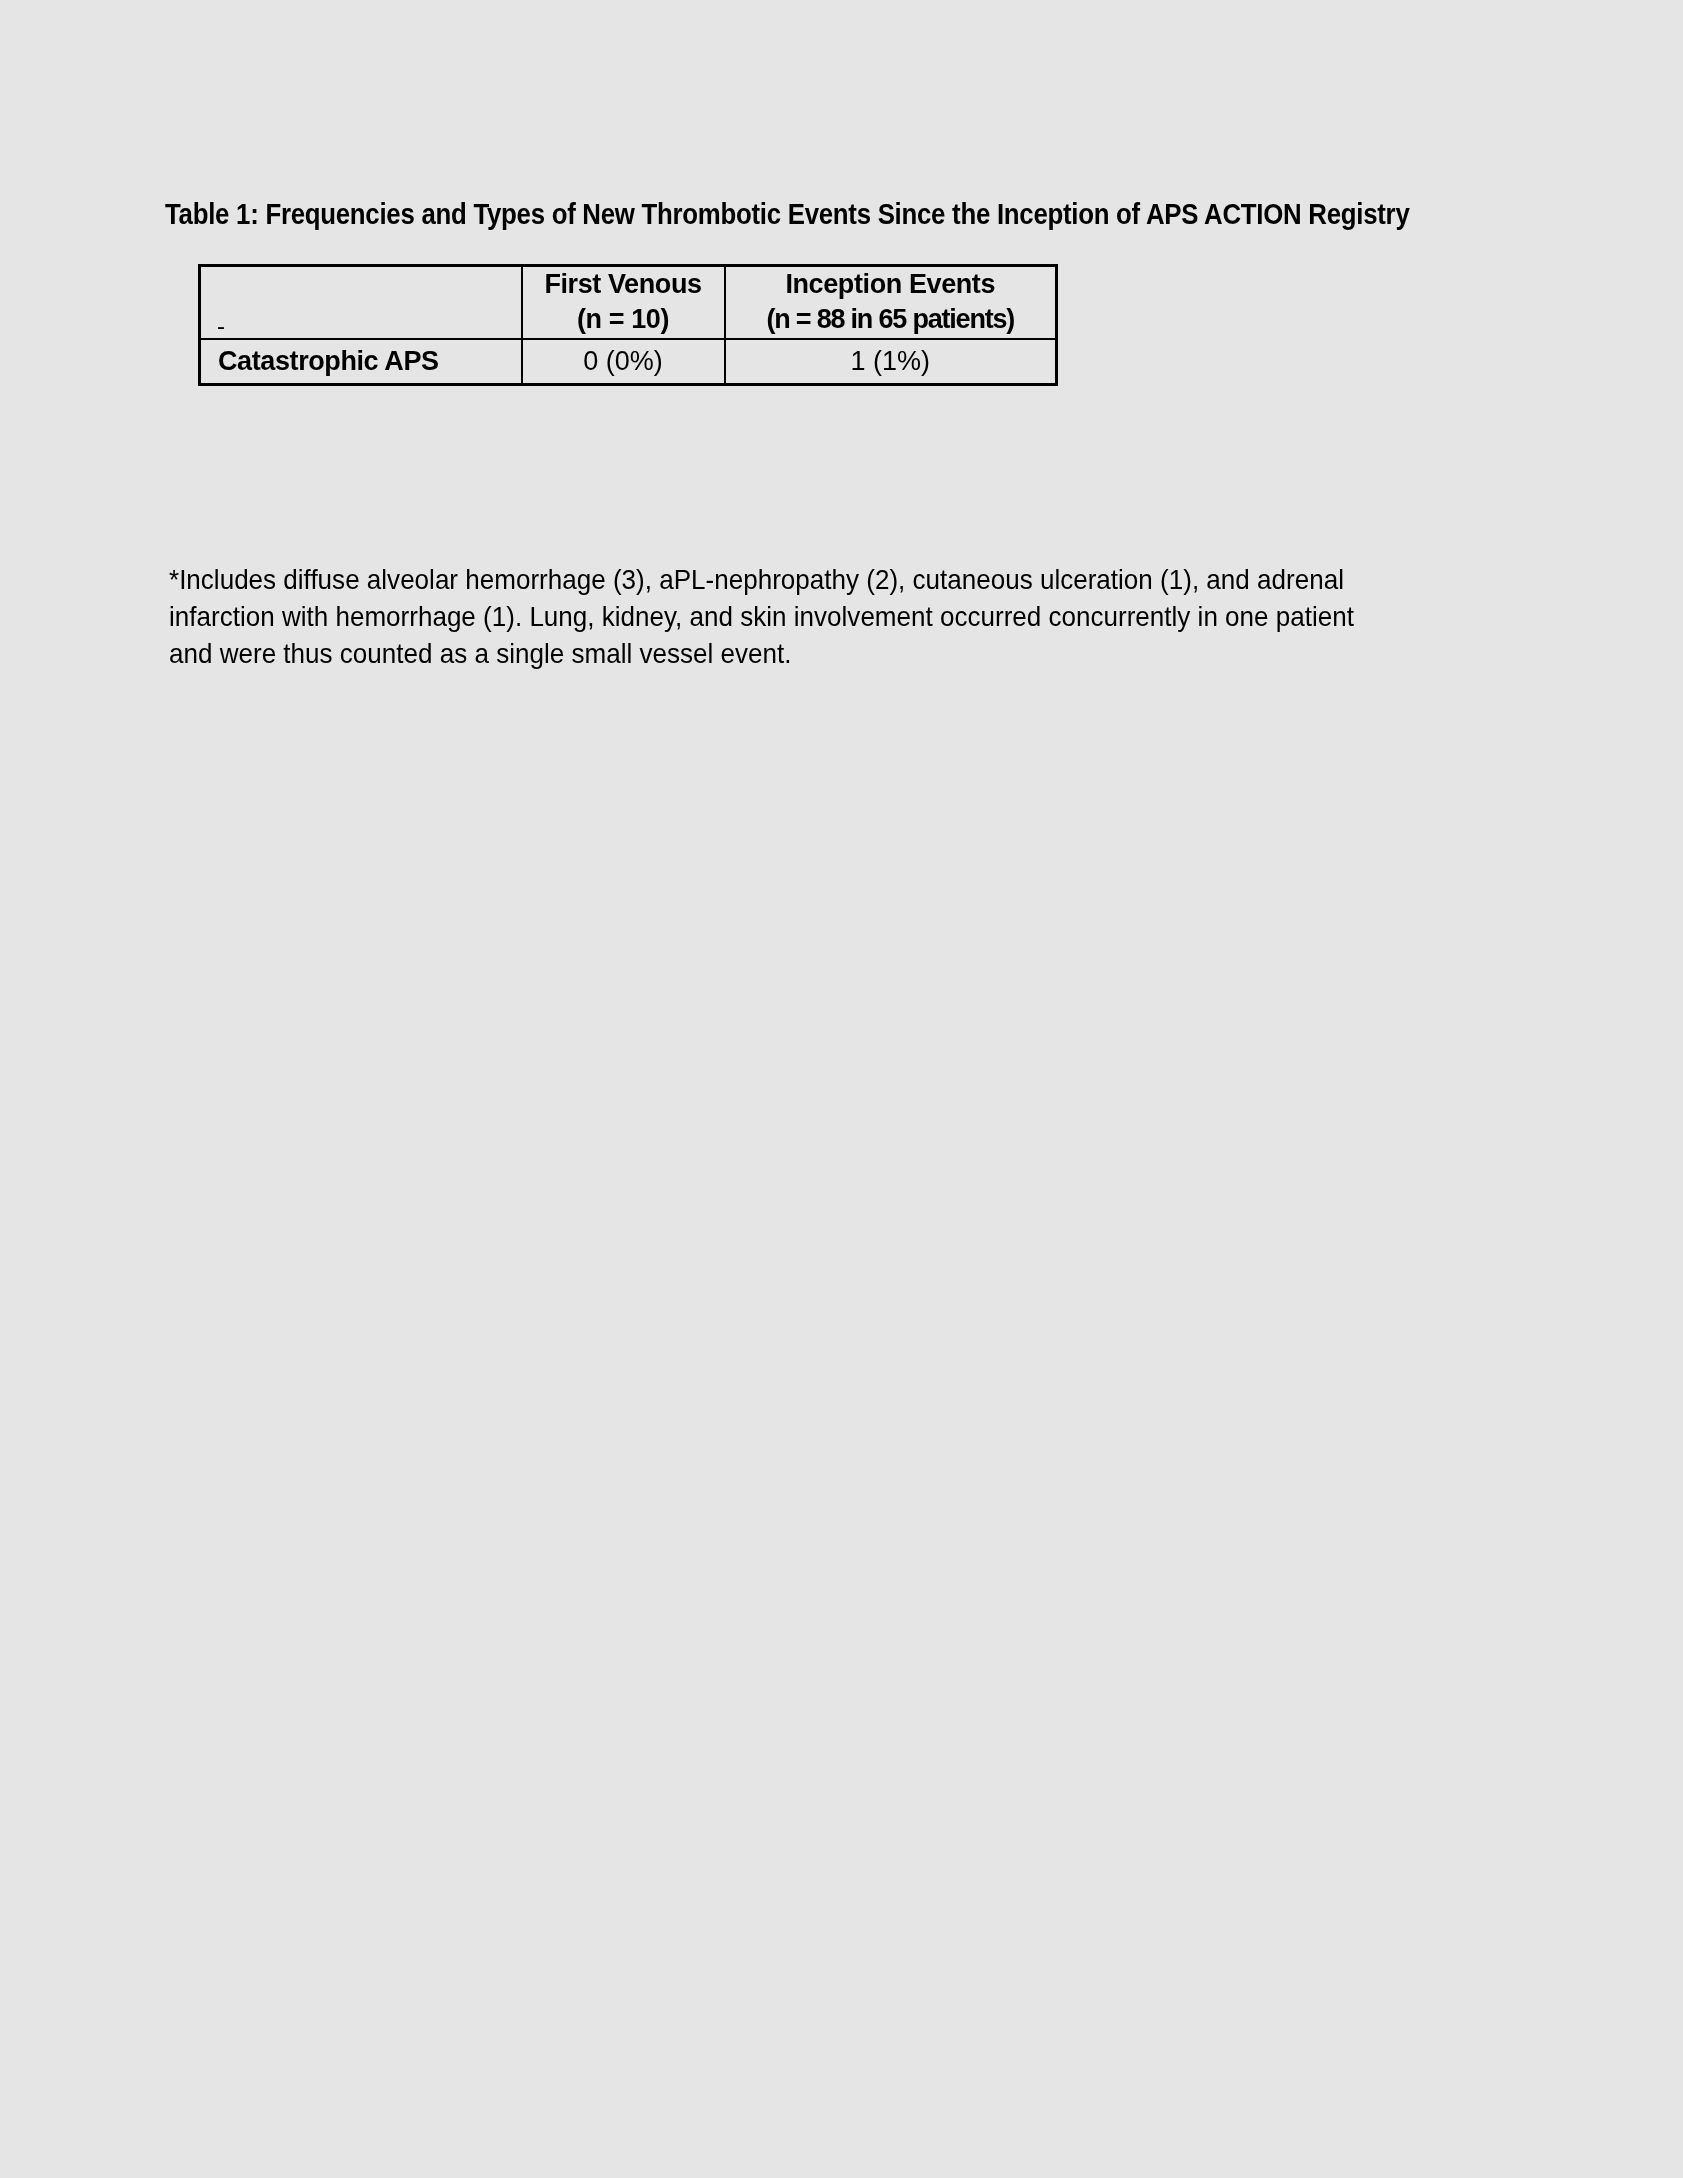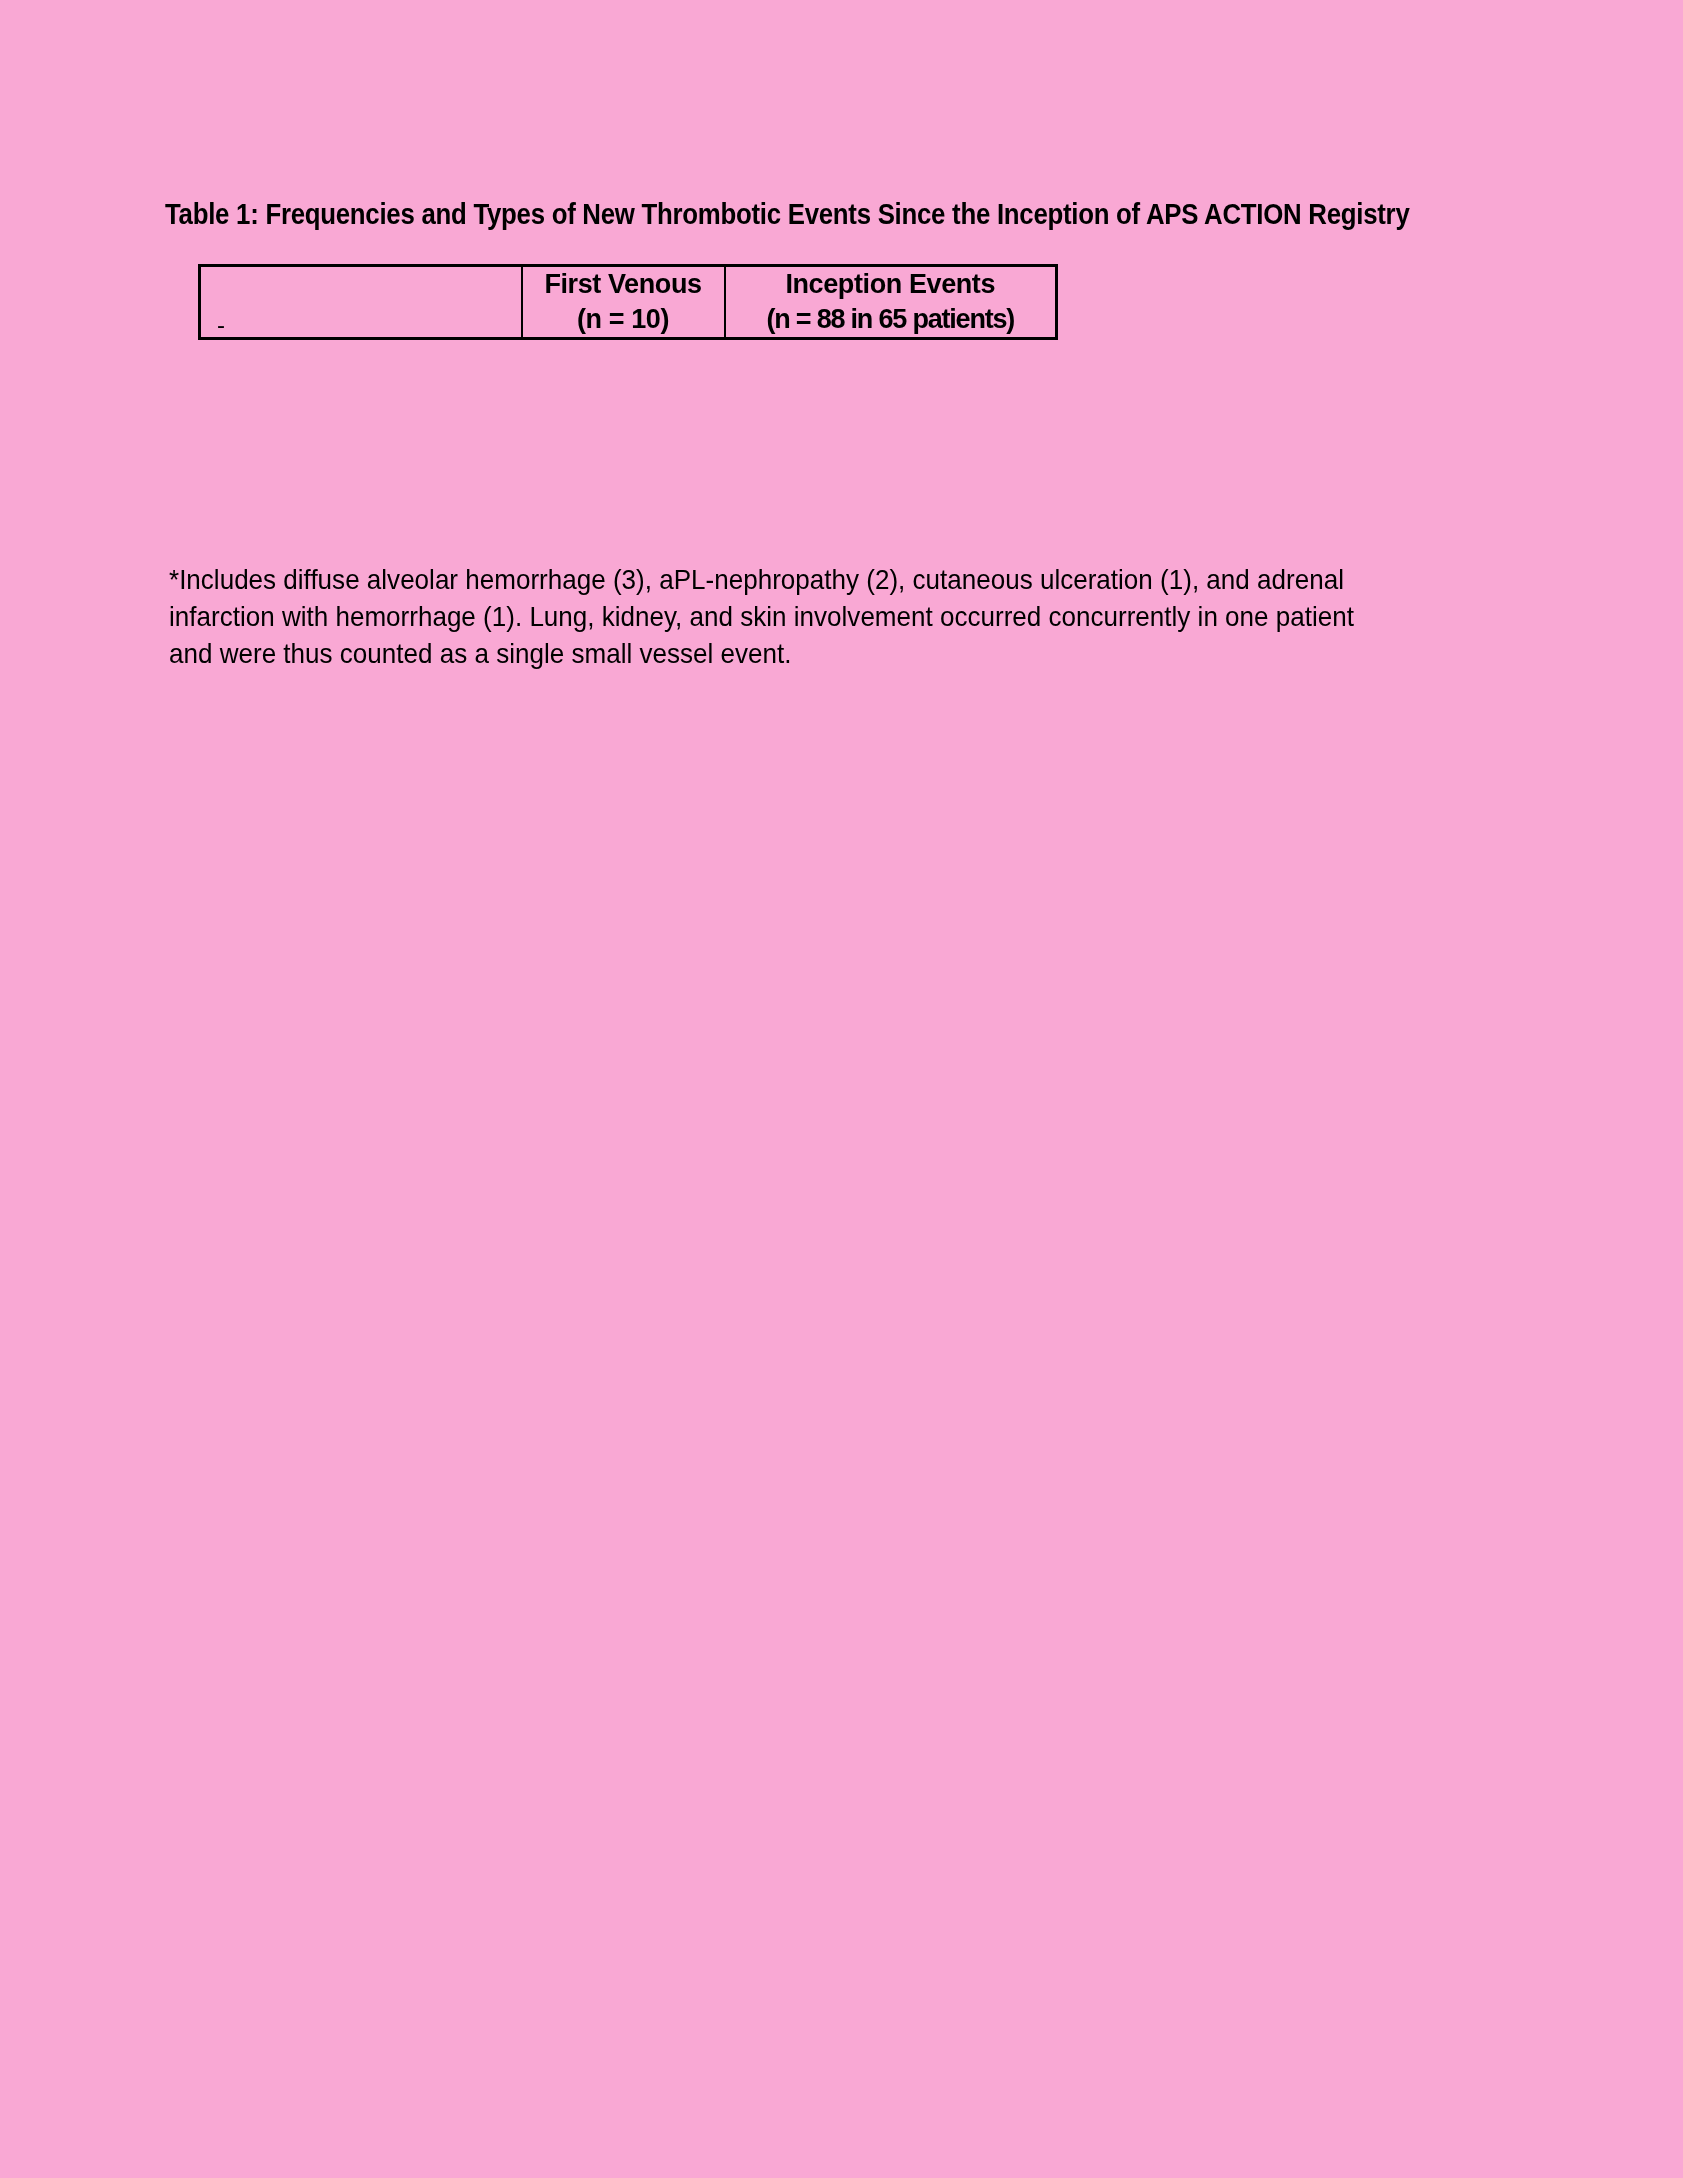--- a/index.html
+++ b/index.html
@@ -4,21 +4,21 @@
 <style>
   html, body {
     margin: 0;
     padding: 0;
     background: #ffffff;
   }
   .page {
     position: relative;
     width: 1683px;
     height: 2178px;
-    background: #f9a8d4;
+    background: #e5e5e5;
     font-family: "Liberation Sans", "DejaVu Sans", sans-serif;
     color: #000000;
     overflow: hidden;
   }
   .doc-title {
     position: absolute;
     left: 165px;
     top: 196px;
     margin: 0;
     font-size: 29px;
@@ -122,20 +122,25 @@
           <div>First Venous</div>
           <div>(n = 10)</div>
         </th>
         <th>
           <div>Inception Events</div>
           <div class="hdr-sub-wide">(n = 88 in 65 patients)</div>
         </th>
       </tr>
     </thead>
     <tbody>
+      <tr class="data-row">
+        <th>Catastrophic APS</th>
+        <td>0 (0%)</td>
+        <td>1 (1%)</td>
+      </tr>
     </tbody>
   </table>
 
   <div class="footnote">
     <div class="fn-line">*Includes diffuse alveolar hemorrhage (3), aPL-nephropathy (2), cutaneous ulceration (1), and adrenal</div>
     <div class="fn-line">infarction with hemorrhage (1). Lung, kidney, and skin involvement occurred concurrently in one patient</div>
     <div class="fn-line">and were thus counted as a single small vessel event.</div>
   </div>
 
 </div>

